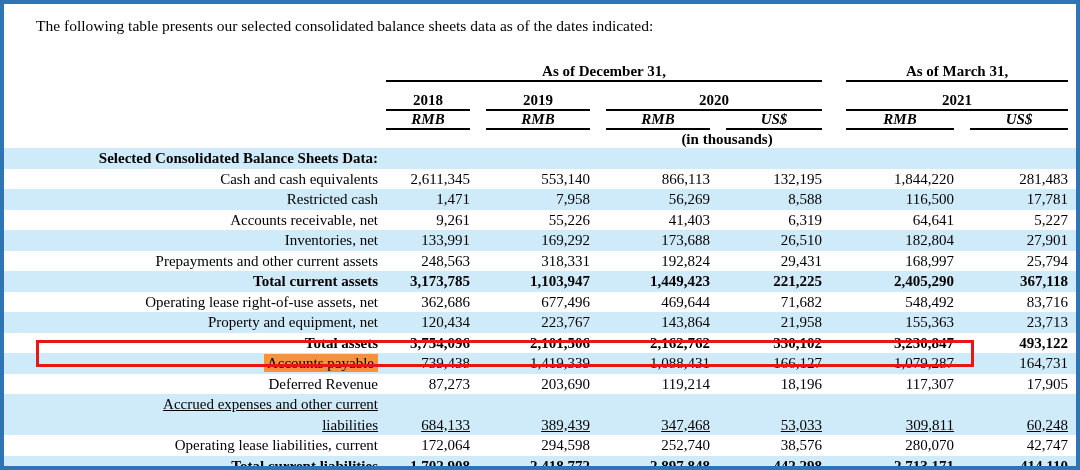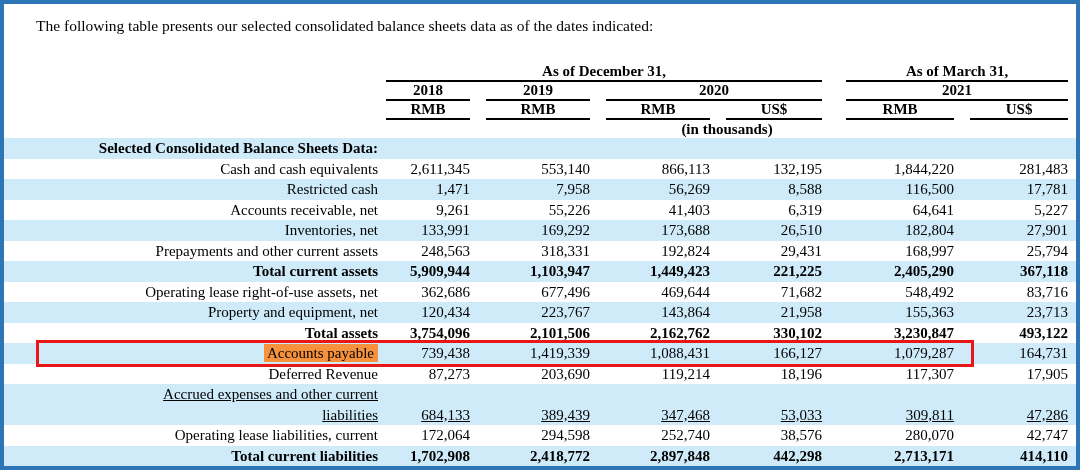--- a/index.html
+++ b/index.html
@@ -28,22 +28,22 @@
     border-collapse: collapse;
     table-layout: fixed;
     width: 1072px;
     margin-top: 26px;
   }
 
   th, td { padding: 0; font-size: 15px; }
 
   thead th { font-weight: bold; vertical-align: bottom; }
   thead tr.grp  th, thead tr.grp  td { height: 21px; }
-  thead tr.yrs  th, thead tr.yrs  td { height: 19px; }
-  thead tr.curs th, thead tr.curs td { height: 19px; }
+  thead tr.yrs  th, thead tr.yrs  td { height: 29px; }
+  thead tr.curs th, thead tr.curs td { height: 19px; font-style: italic; }
   thead tr.unit th, thead tr.unit td { height: 18px; text-align: center; }
 
   .rule {
     border-bottom: 2px solid #000;
     text-align: center;
     margin: 0 8px;
     padding-bottom: 1px;
     line-height: 16px;
   }
 
@@ -225,21 +225,21 @@
           <td class="num">192,824</td>
           <td class="num">29,431</td>
           <td></td>
           <td class="num">168,997</td>
           <td class="num">25,794</td>
         </tr>
         <tr class="blue bold">
     <td class="label">
             <div class="l1">Total current assets</div>
           </td>
-  <td class="num">5,909,944</td>
+  <td class="num">3,173,785</td>
           <td class="num">1,103,947</td>
           <td class="num">1,449,423</td>
           <td class="num">221,225</td>
           <td></td>
           <td class="num">2,405,290</td>
           <td class="num">367,118</td>
         </tr>
         <tr class="white ind">
     <td class="label">
             <div class="l1">Operating lease right-of-use assets, net</div>
@@ -304,21 +304,21 @@
     <td class="label">
             <div class="l1">Accrued expenses and other current</div>
             <div class="l2">liabilities</div>
           </td>
   <td class="num">684,133</td>
           <td class="num">389,439</td>
           <td class="num">347,468</td>
           <td class="num">53,033</td>
           <td></td>
           <td class="num">309,811</td>
-          <td class="num">47,286</td>
+          <td class="num">60,248</td>
         </tr>
         <tr class="white ind">
     <td class="label">
             <div class="l1">Operating lease liabilities, current</div>
           </td>
   <td class="num">172,064</td>
           <td class="num">294,598</td>
           <td class="num">252,740</td>
           <td class="num">38,576</td>
           <td></td>

